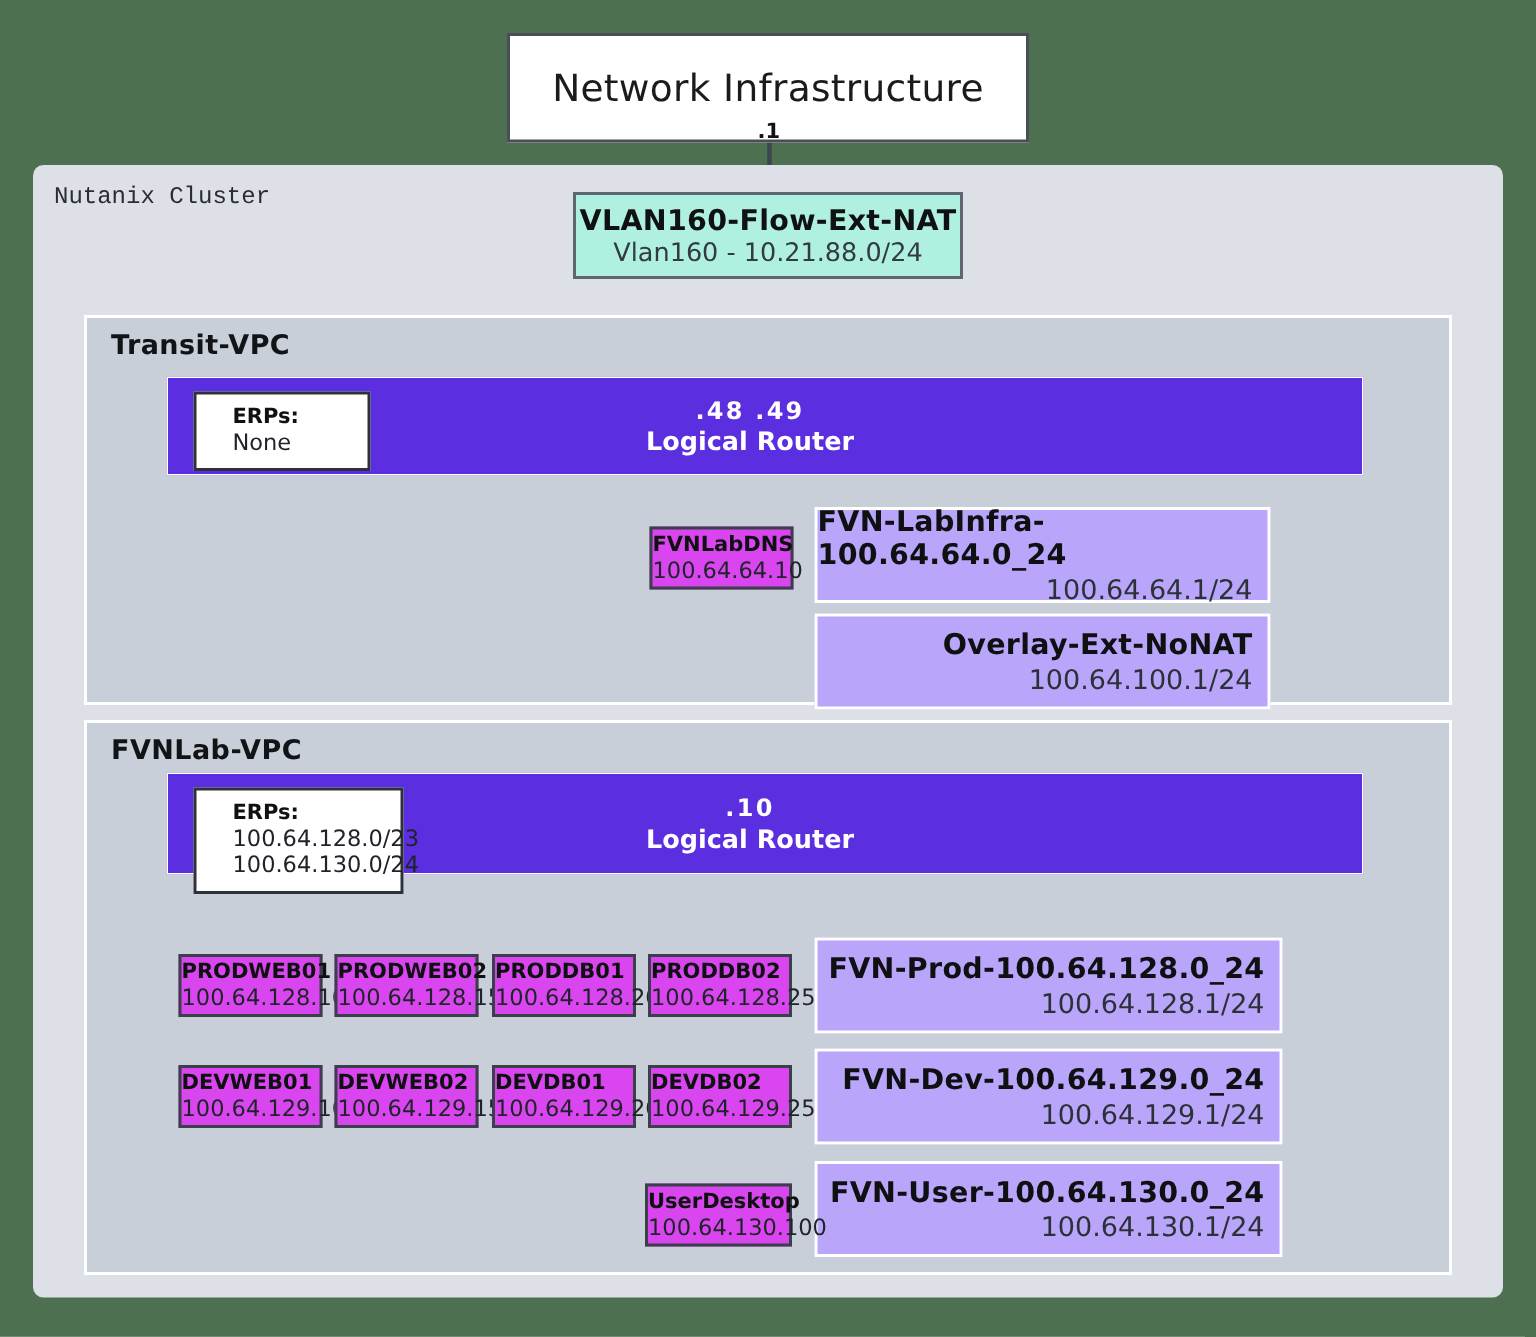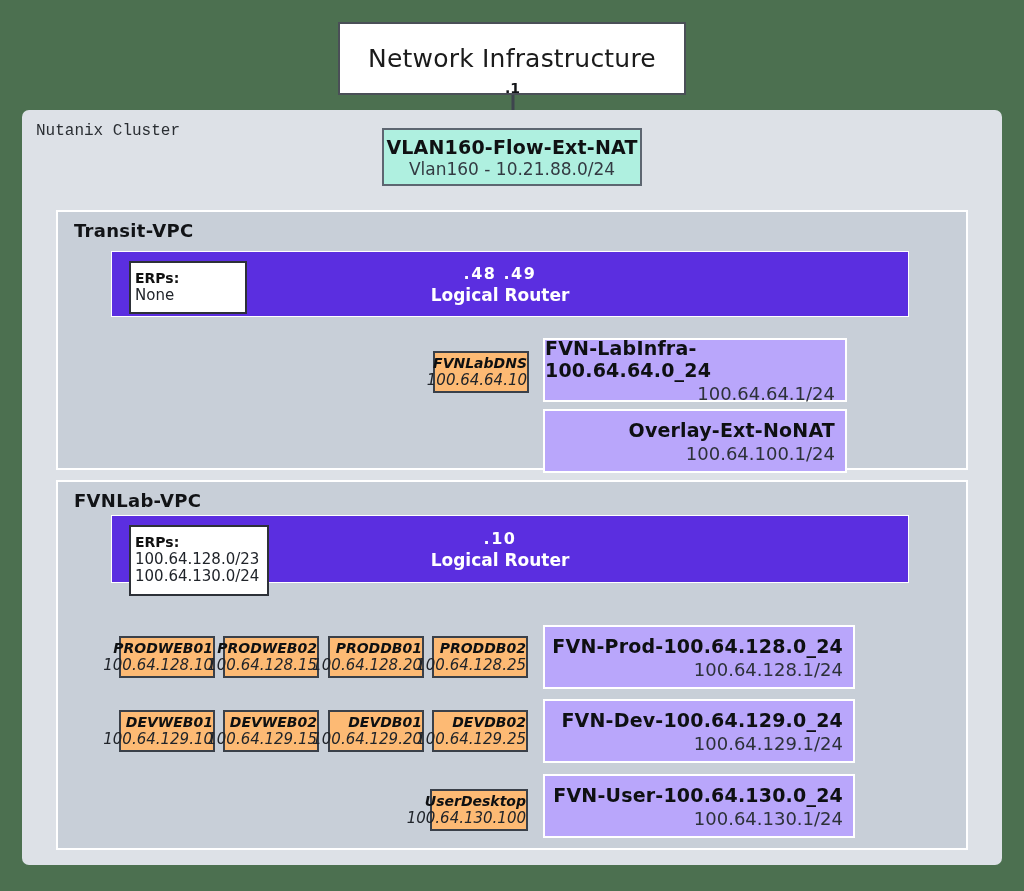--- a/index.html
+++ b/index.html
@@ -62,40 +62,40 @@
   .router .ips  { font-size:16px; font-weight:bold; letter-spacing:1.5px; }
   .router .rname{ font-size:17px; font-weight:bold; margin-top:2px; }
   #router-transit { left:111px; top:251px; width:798px; height:66px; }
   #router-fvnlab  { left:111px; top:515px; width:798px; height:68px; }
   #router-transit .rtxt { transform:translateX(-10px); }
   #router-fvnlab  .rtxt { transform:translateX(-10px); }
 
   
   .erp-box {
     position:absolute; background:#FFFFFF; border:2px solid #2d3138;
-    padding:7px 9px 8px 4px; line-height:1.18;
+    padding:7px 9px 8px 24px; line-height:1.18;
   }
   .erp-box .erp-title { font-size:14px; font-weight:bold; color:#111; }
   .erp-box .erp-line  { font-size:15px; color:#20242a; }
   #erp-transit { left:17px; top:9px; width:118px; }
   #erp-fvnlab  { left:17px; top:9px; width:140px; }
 
   
   .subnet {
     background:#B9A6FB; border:2px solid #FFFFFF;
     display:flex; flex-direction:column; align-items:flex-end; justify-content:center;
     padding-right:10px;
   }
   .subnet .sname { font-size:19px; font-weight:bold; color:#0e1012; letter-spacing:.2px; }
   .subnet .sgw   { font-size:18px; color:#2c3138; margin-top:2px; }
 
   
   .vm {
-    background:#fdba74; border:2px solid #3a4049;
-    display:flex; flex-direction:column; align-items:flex-end; justify-content:center;font-style:italic;
+    background:#d946ef; border:2px solid #3a4049;
+    display:flex; flex-direction:column; align-items:flex-start; justify-content:center;
   }
   .vm .vname { font-size:14px; font-weight:bold; color:#0e1012; }
   .vm .vip   { font-size:15px; color:#20242a; margin-top:0px; }
 
   .edge-label {
     position:absolute; font-size:14px; font-weight:bold; color:#111316;
   }
   svg.links { position:absolute; left:0; top:0; width:1024px; height:891px; pointer-events:none; }
 </style>
 </head>

